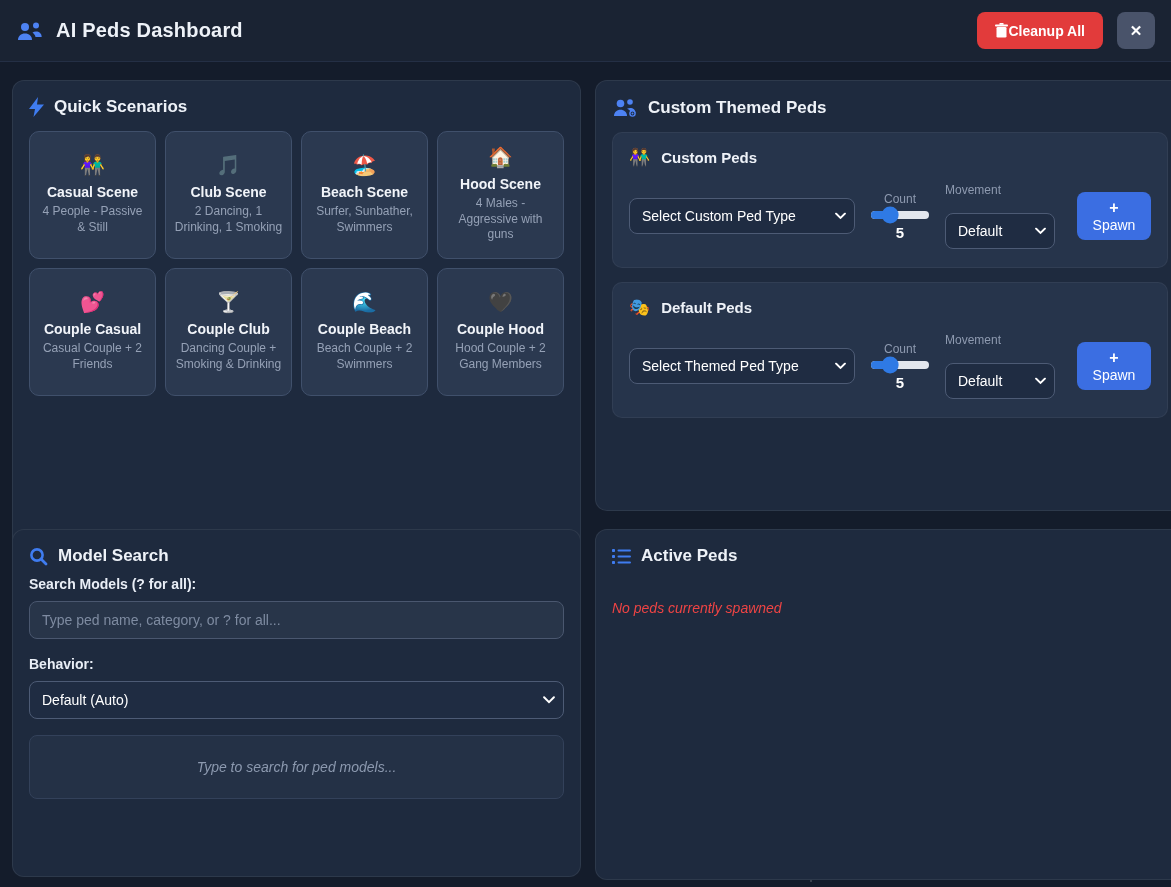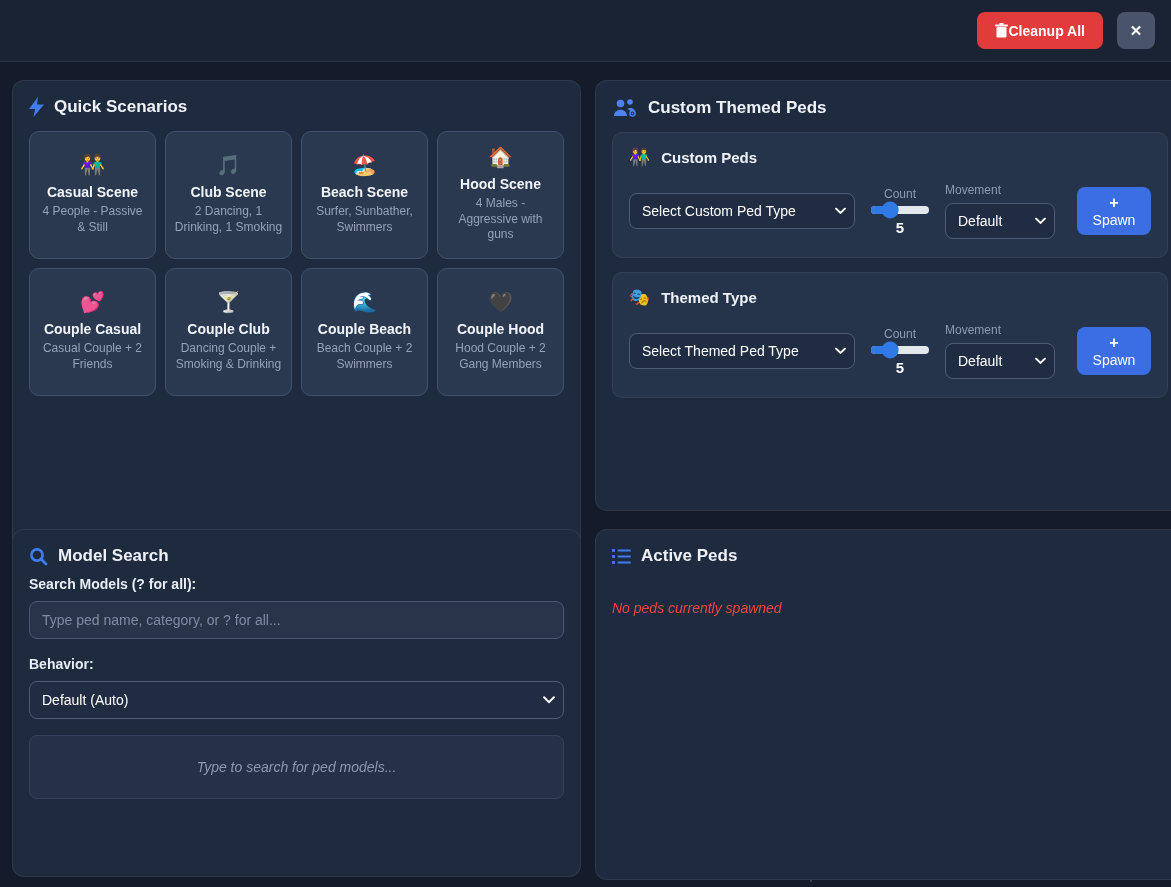--- a/index.html
+++ b/index.html
@@ -87,21 +87,21 @@
   .sel-move { width:110px; }
 
   .col-group { display:flex; flex-direction:column; align-items:center; gap:5px; }
   .ctl-label { font-size:12px; color:#8e9ab0; }
   .slider { position:relative; width:58px; height:8px; background:#e3e7ee; border-radius:4px; cursor:pointer; }
   .slider-fill { position:absolute; left:0; top:0; height:8px; width:34%; background:#2f7ae5; border-radius:4px 0 0 4px; }
   .slider-thumb { position:absolute; top:50%; left:34%; width:17px; height:17px; background:#2f7ae5;
     border-radius:50%; transform:translate(-55%,-50%); }
   .count-val { font-size:15px; font-weight:700; color:#fff; }
 
-  .mv-group { display:flex; flex-direction:column; gap:6px; align-items:flex-start; }
+  .mv-group { display:flex; flex-direction:column; gap:16px; align-items:flex-start; }
 
   .btn-spawn {
     margin-left:auto; width:74px; height:48px; border:none; border-radius:8px;
     background:#3b6ee2; color:#fff; cursor:pointer; font-family:"Liberation Sans", sans-serif;
     display:flex; flex-direction:column; align-items:center; justify-content:center; line-height:1.2;
   }
   .btn-spawn .plus { font-size:16px; font-weight:700; }
   .btn-spawn .lbl  { font-size:14px; font-weight:400; }
 
   
@@ -122,20 +122,31 @@
   .empty-text { font-style:italic; color:#ef4444; font-size:14px; text-align:left; margin-top:34px; }
 
   svg { display:block; }
 </style>
 </head>
 <body>
 
 <div class="stars"></div>
 
 <div class="topbar">
+  <div class="brand">
+    <span>
+      <svg width="28" height="22" viewBox="0 0 28 22" fill="#4d82f3">
+        <circle cx="9" cy="7" r="4"></circle>
+          <path d="M2 20c0-4 3-6.5 7-6.5s7 2.5 7 6.5z"></path>
+        <circle cx="20" cy="5.5" r="3"></circle>
+          <path d="M16.5 12.6c1-.6 2.2-1 3.5-1 3.2 0 5.7 2 5.7 5.3h-6.2c-.5-1.8-1.5-3.2-3-4.3z"></path>
+      </svg>
+    </span>
+    <h1>AI Peds Dashboard</h1>
+  </div>
   <div class="spacer"></div>
   <button class="btn-danger">
     <span>
       <svg width="13" height="15" viewBox="0 0 13 15" fill="#fff">
         <rect x="1.5" y="4" width="10" height="10.5" rx="1.3"></rect>
         <rect x="0" y="1.6" width="13" height="1.8" rx="0.9"></rect>
         <rect x="4.3" y="0" width="4.4" height="1.8" rx="0.9"></rect>
       </svg>
     </span>
     <span>Cleanup All</span>
@@ -253,21 +264,21 @@
       <button class="btn-spawn">
         <span class="plus">+</span>
         <span class="lbl">Spawn</span>
       </button>
     </div>
   </div>
 
   <div class="subpanel">
     <div class="subpanel-head">
       <span class="emoji">🎭</span>
-      <h3>Themed Type</h3>
+      <h3>Default Peds</h3>
     </div>
     <div class="controls-row">
       <div class="sel-wrap sel-ped">
         <select>
           <option>Select Themed Ped Type</option>
         </select>
         <span class="chev">
           <svg width="11" height="7" viewBox="0 0 11 7">
               <path d="M1 1l4.5 4.5L10 1" stroke="#fff" stroke-width="1.8" fill="none" stroke-linecap="round"></path>
             </svg>

